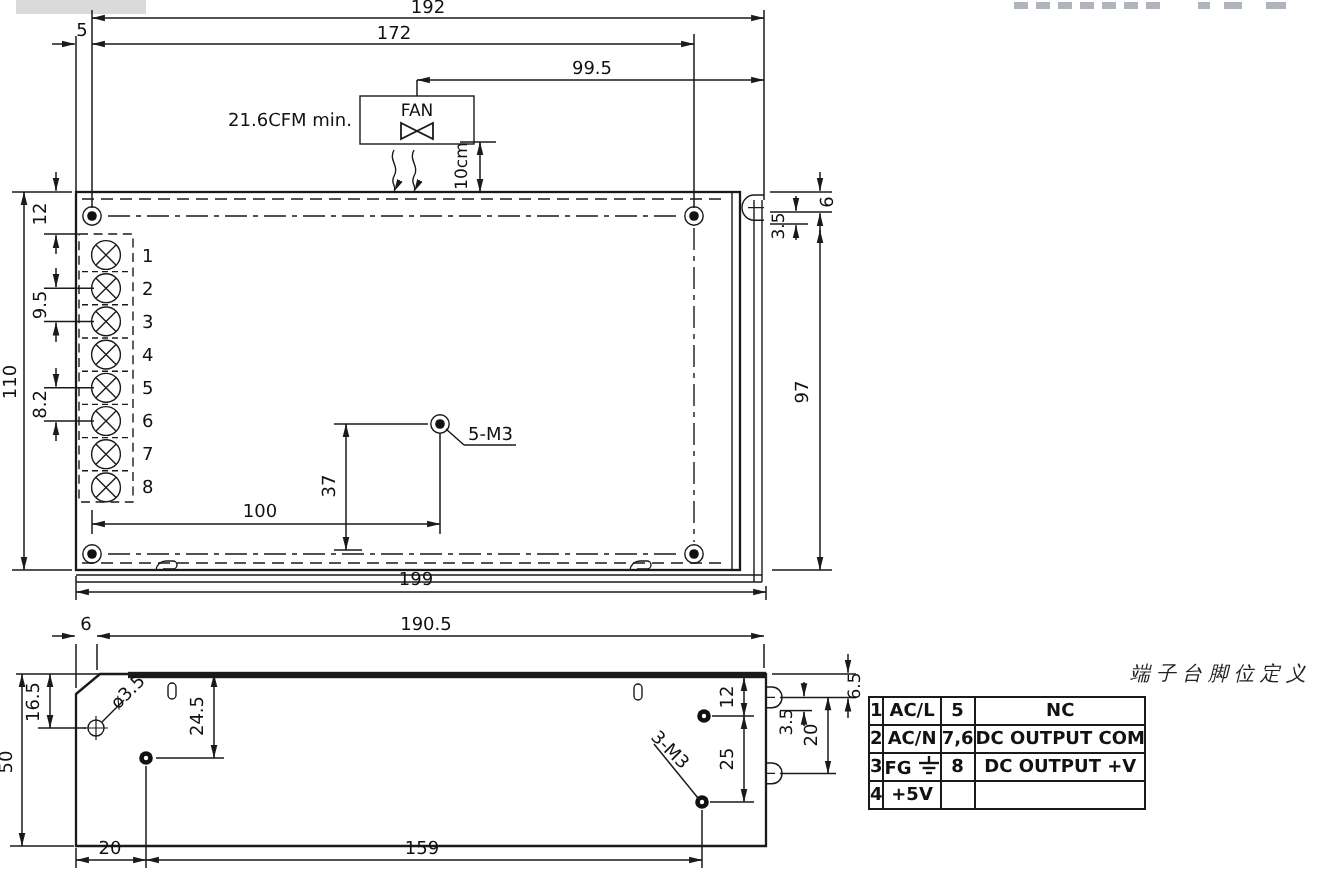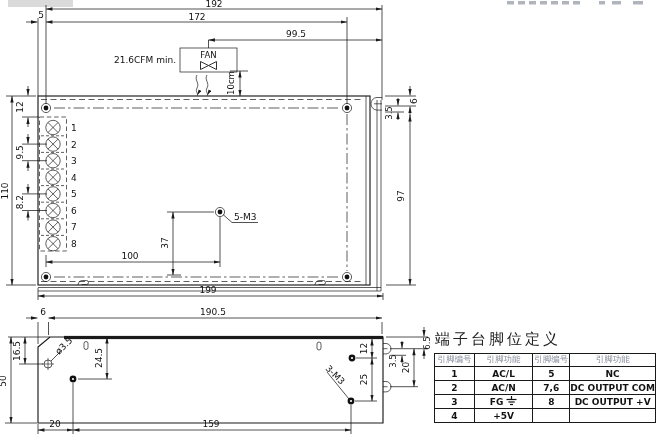--- a/index.html
+++ b/index.html
@@ -9,21 +9,21 @@
   svg text.sm{font-size:8.5px;}
   .ol{stroke:#1a1a1a;stroke-width:1.15;fill:none;}
   .tl{stroke:#1a1a1a;stroke-width:0.7;fill:none;}
   .dl{stroke:#1a1a1a;stroke-width:0.75;fill:none;}
   .dash{stroke-dasharray:6,3.5;}
   .ddot{stroke-dasharray:11,3,2.5,3;}
   .tdash{stroke-dasharray:4.5,2.8;}
   .sdash{stroke-dasharray:3,2;}
   
   #pin-def{position:absolute;left:434px;top:330px;width:222px;}
-  #pin-title{font-size:15px;letter-spacing:3px;color:#222;margin:0 0 4px 1px;}
+  #pin-title{font-size:10px;letter-spacing:3px;color:#222;margin:0 0 4px 1px;font-style:italic;text-align:right;}
   #pin-table{border-collapse:collapse;table-layout:fixed;}
   #pin-table td{border:1px solid #1a1a1a;text-align:center;vertical-align:middle;
                 font-size:9px;height:13px;padding:0;overflow:hidden;white-space:nowrap;}
   #pin-table tr.hdr td{color:#848a96;font-size:8.5px;height:11px;border-width:1px;}
   #pin-table tr.bd td{font-weight:bold;color:#121212;}
   .c1{width:39px;} .c2{width:58px;} .c3{width:36px;} .c4{width:82px;}
   .gnd{display:inline-block;vertical-align:-1px;margin-left:3px;}
 </style>
 </head>
 <body>
@@ -346,26 +346,20 @@
       <text x="408.5" y="367.5" text-anchor="middle" transform="rotate(-90 408.5 367.5)">20</text>
     </g>
   </g>
 </svg>
 
 
 <div id="pin-def">
   <div id="pin-title">端子台脚位定义</div>
   <table id="pin-table">
     <tbody>
-          <tr class="hdr">
-      <td class="c1">引脚编号</td>
-      <td class="c2">引脚功能</td>
-      <td class="c3">引脚编号</td>
-      <td class="c4">引脚功能</td>
-    </tr>
     <tr class="bd">
       <td>1</td>
       <td>AC/L</td>
       <td>5</td>
       <td>NC</td>
     </tr>
     <tr class="bd">
       <td>2</td>
       <td>AC/N</td>
       <td>7,6</td>

